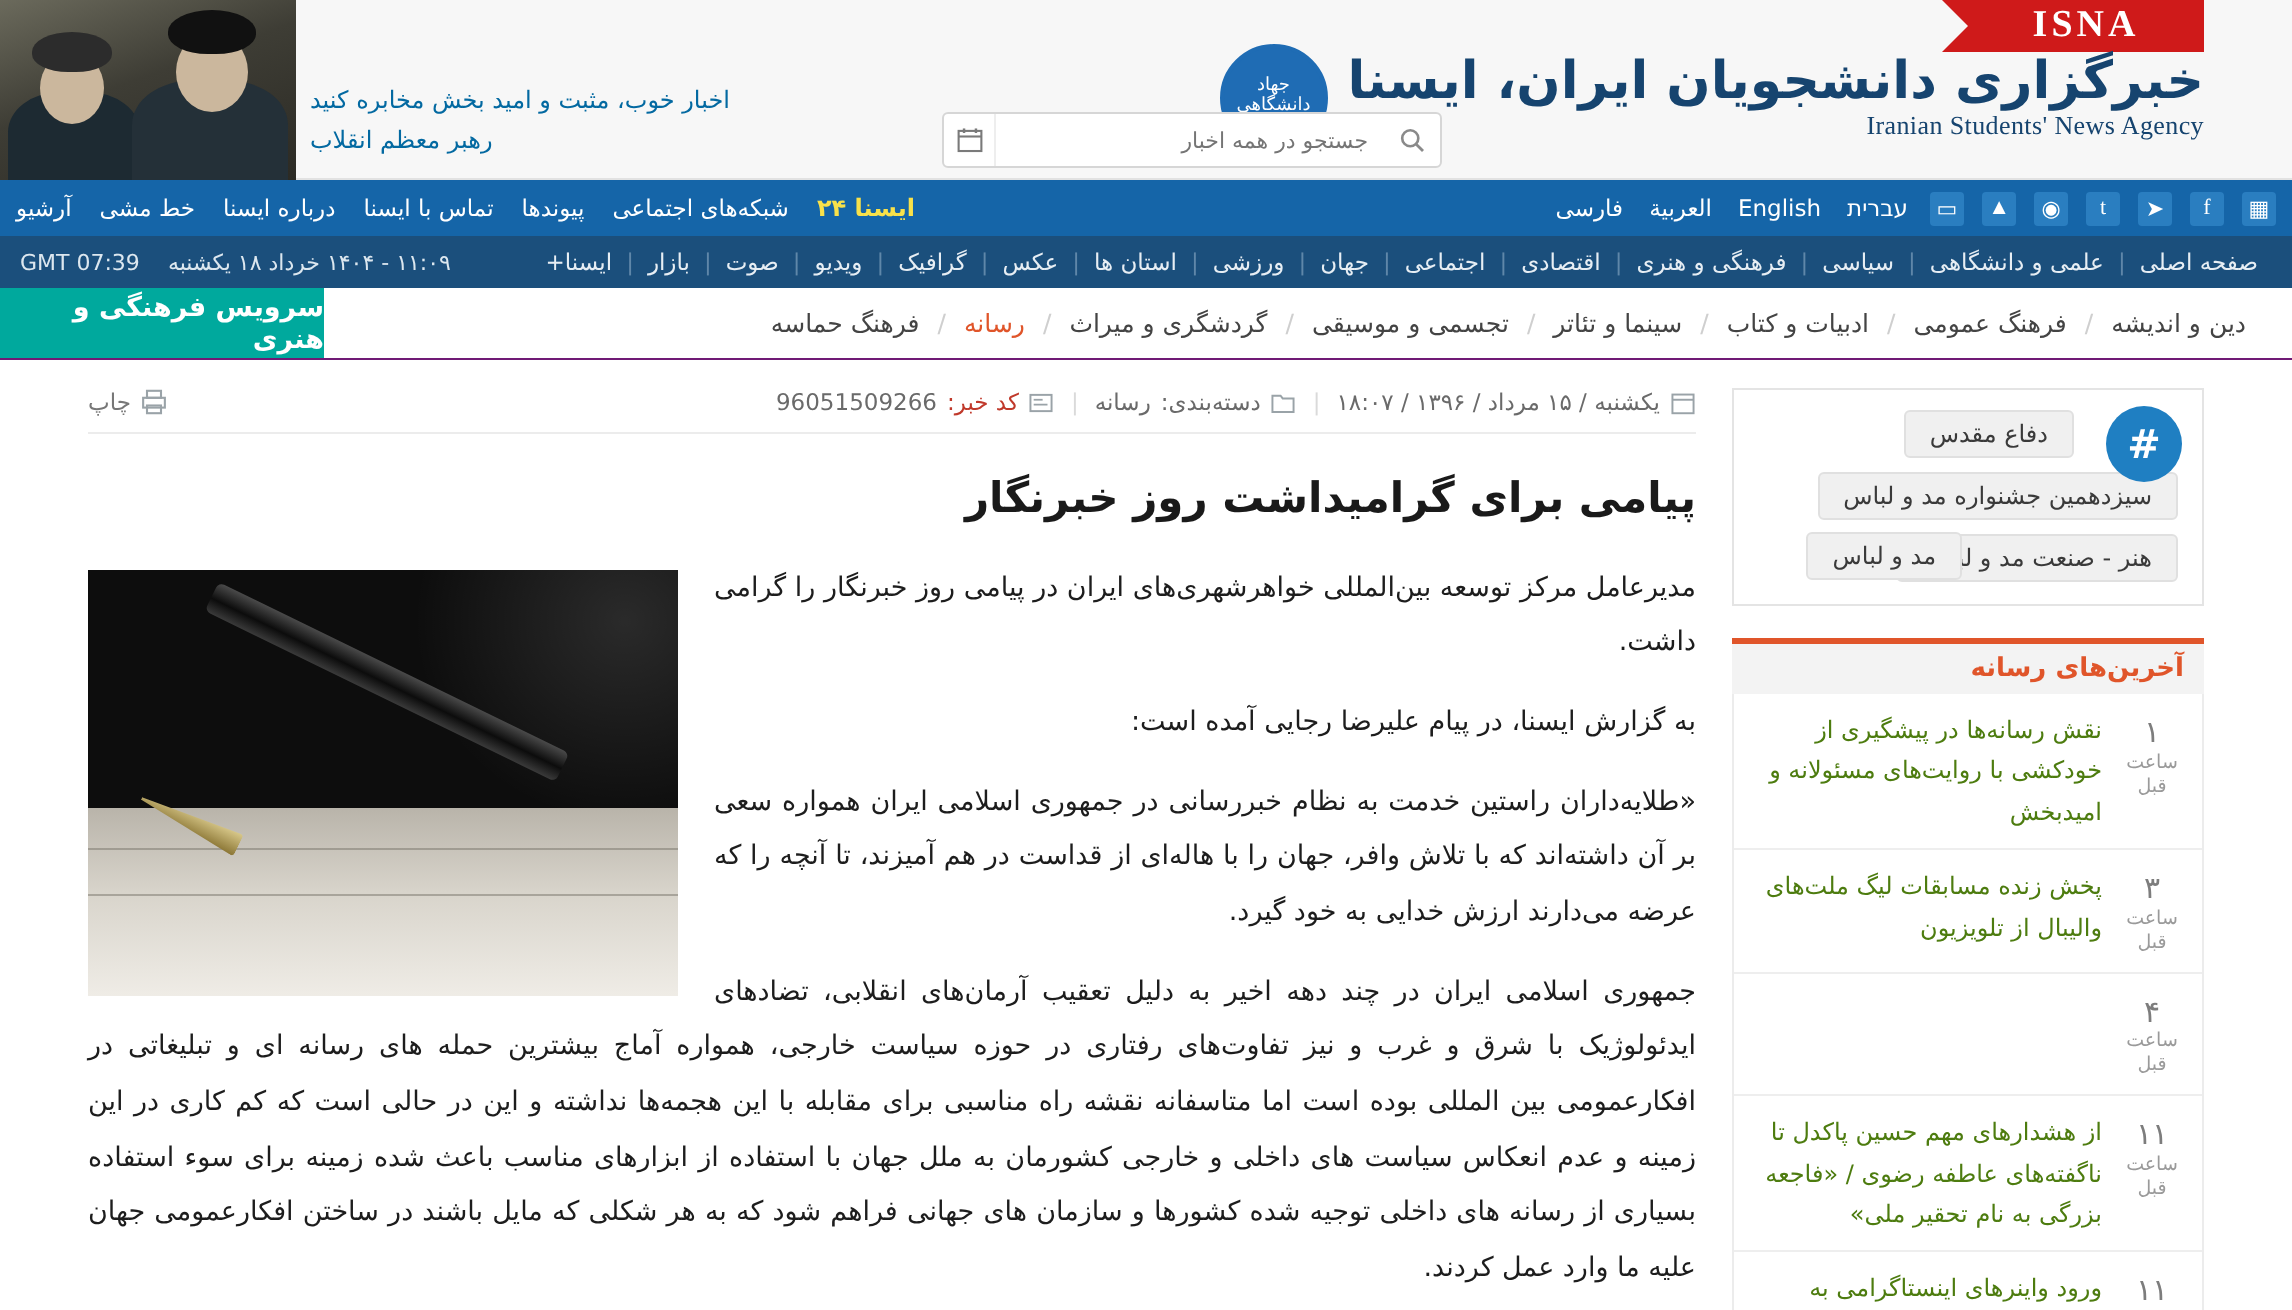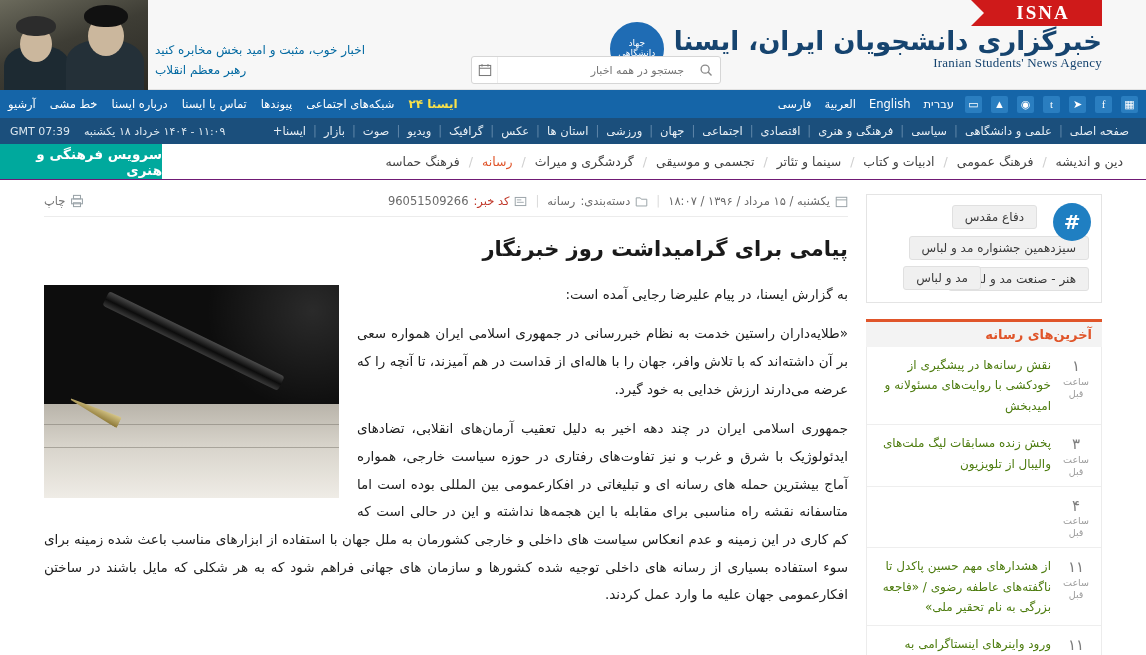--- a/index.html
+++ b/index.html
@@ -585,20 +585,21 @@
 
       <div class="headline">پیامی برای گرامیداشت روز خبرنگار</div>
 
       <div class="body-flow">
         <div class="article-img">
           <div class="ai-glow"></div>
           <div class="ai-paper"></div>
           <div class="ai-pen"></div>
           <div class="ai-nib"></div>
         </div>
+        <p class="para lead">مدیرعامل مرکز توسعه بین‌المللی خواهرشهری‌های ایران در پیامی روز خبرنگار را گرامی داشت.</p>
         <p class="para">به گزارش ایسنا، در پیام علیرضا رجایی آمده است:</p>
         <p class="para">«طلایه‌داران راستین خدمت به نظام خبررسانی در جمهوری اسلامی ایران همواره سعی بر آن داشته‌اند که با تلاش وافر، جهان را با هاله‌ای از قداست در هم آمیزند، تا آنچه را که عرضه می‌دارند ارزش خدایی به خود گیرد.</p>
         <p class="para">جمهوری اسلامی ایران در چند دهه اخیر به دلیل تعقیب آرمان‌های انقلابی، تضادهای ایدئولوژیک با شرق و غرب و نیز تفاوت‌های رفتاری در حوزه سیاست خارجی، همواره آماج بیشترین حمله های رسانه ای و تبلیغاتی در افکارعمومی بین المللی بوده است اما متاسفانه نقشه راه مناسبی برای مقابله با این هجمه‌ها نداشته و این در حالی است که کم کاری در این زمینه و عدم انعکاس سیاست های داخلی و خارجی کشورمان به ملل جهان با استفاده از ابزارهای مناسب باعث شده زمینه برای سوء استفاده بسیاری از رسانه های داخلی توجیه شده کشورها و سازمان های جهانی فراهم شود که به هر شکلی که مایل باشند در ساختن افکارعمومی جهان علیه ما وارد عمل کردند.</p>
       </div>
 
     </div>
   </div>
 </div>
 
 </body></html>

